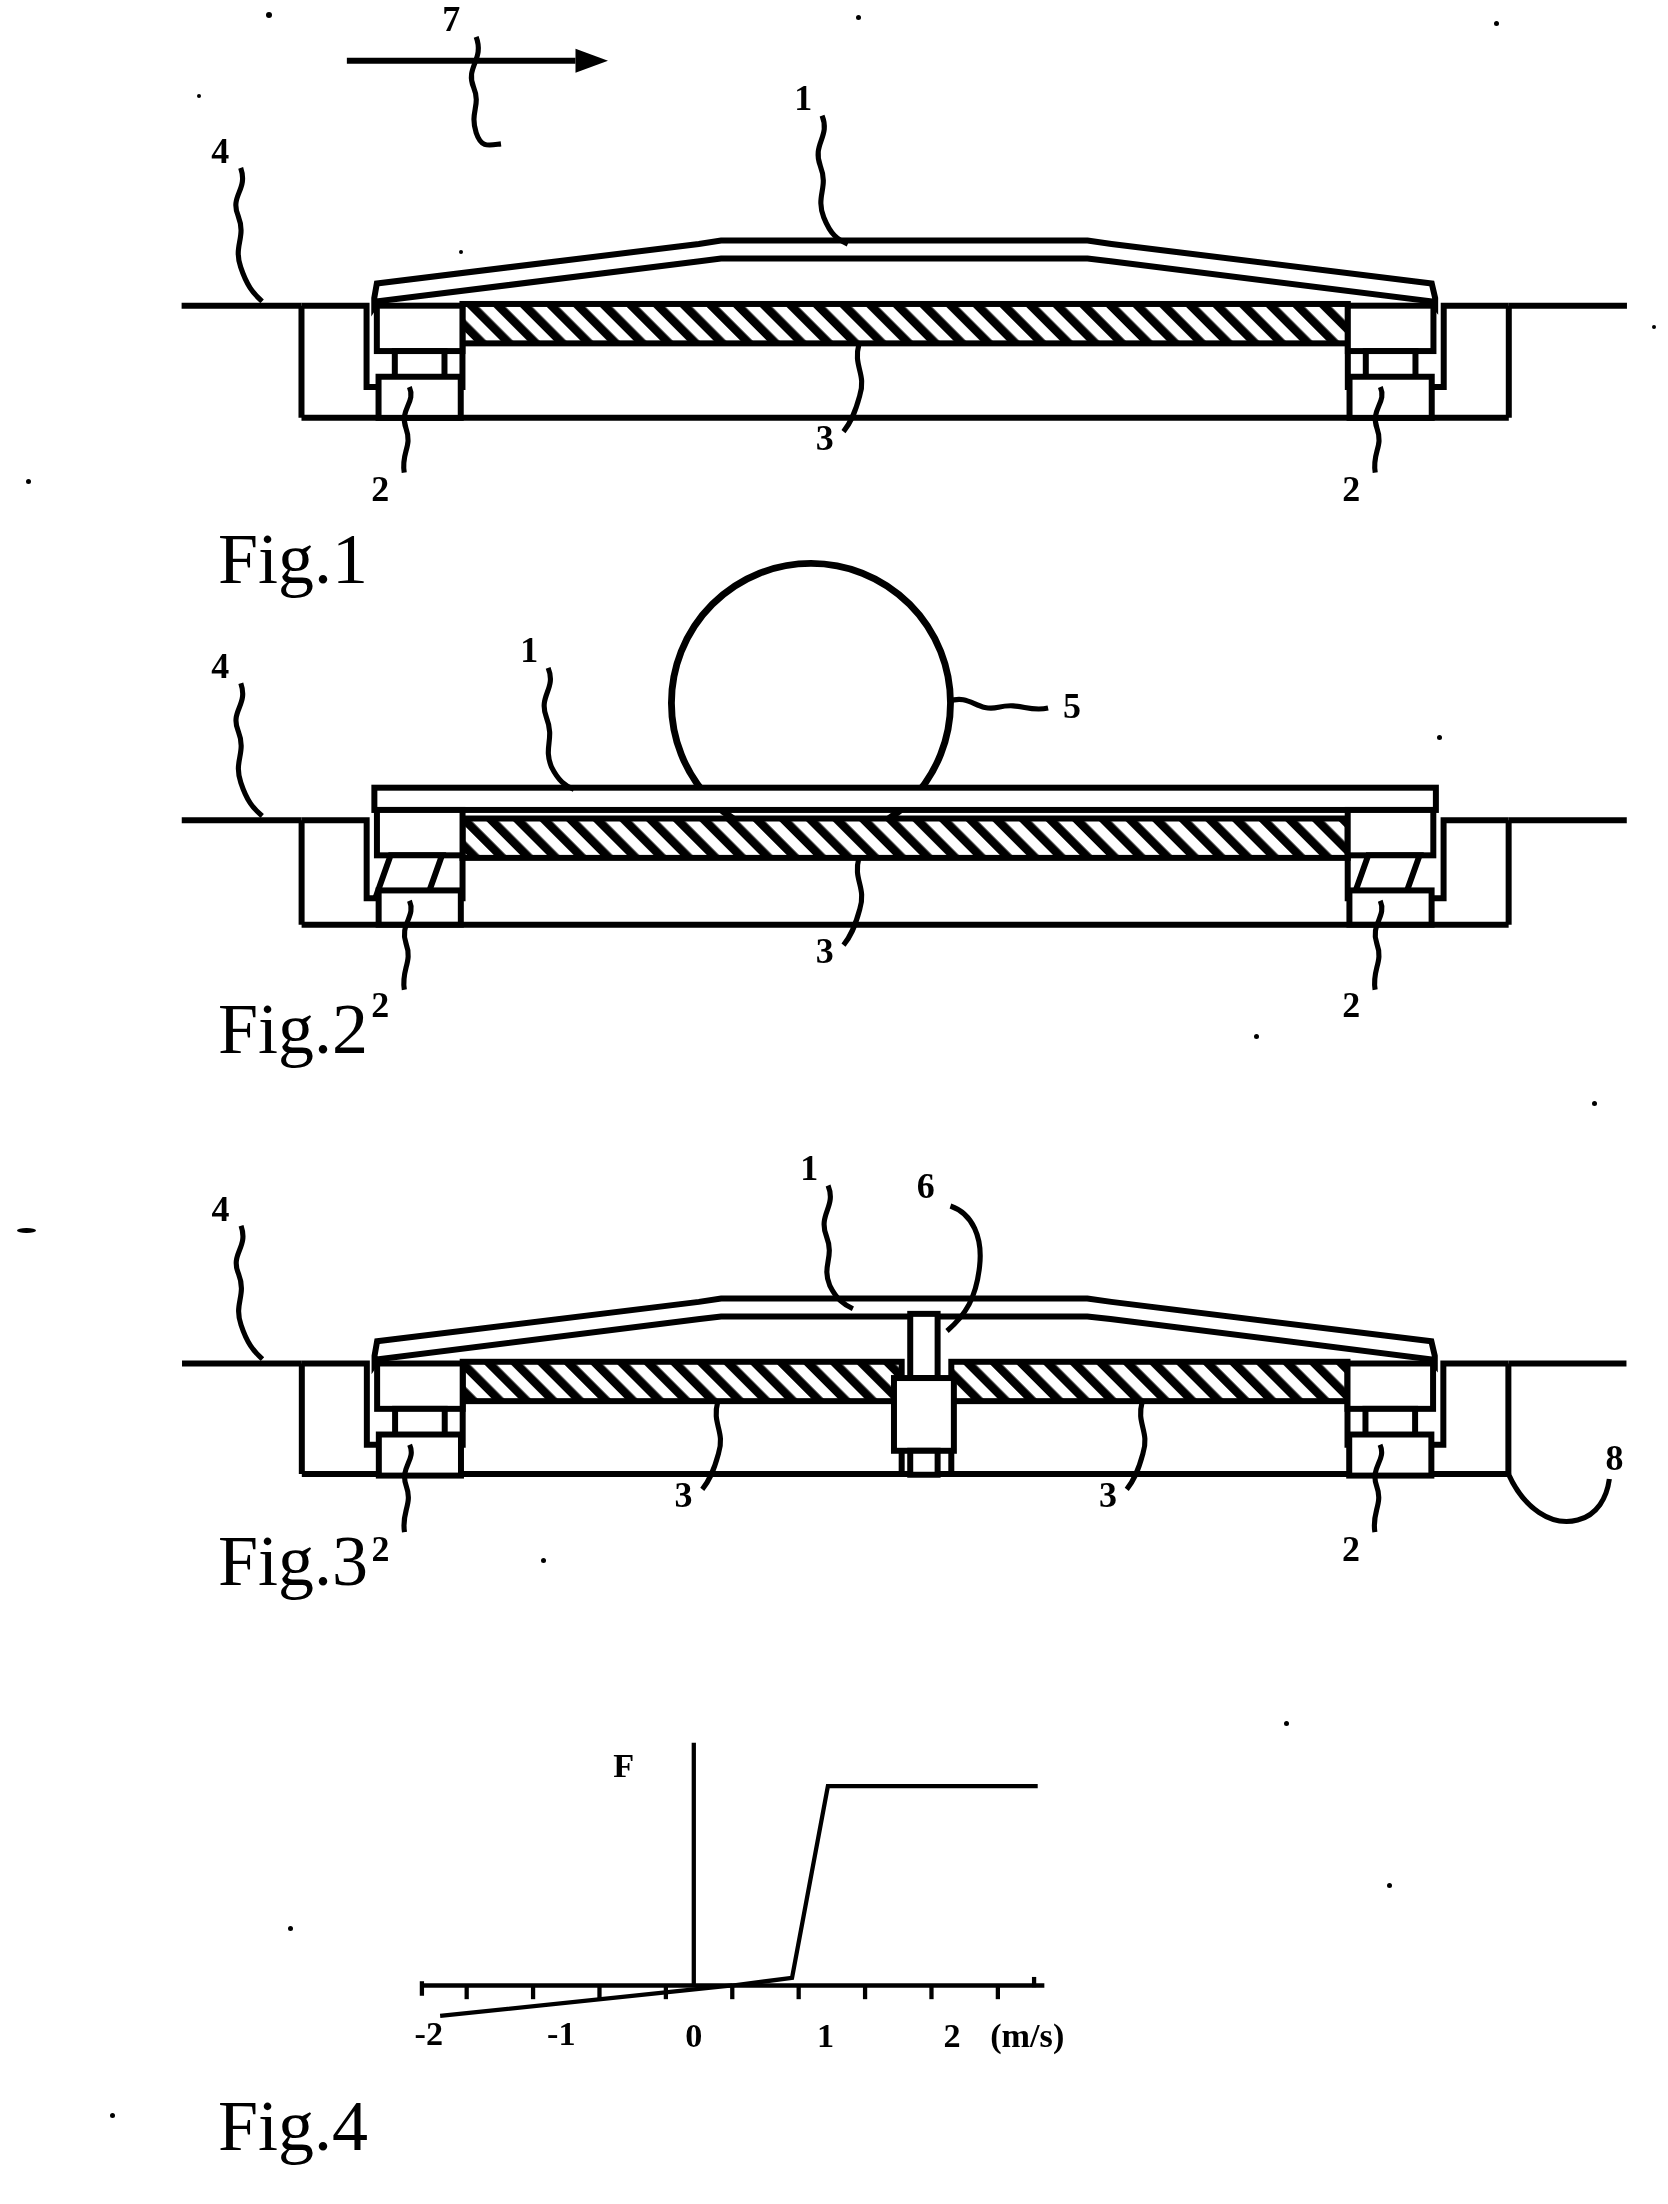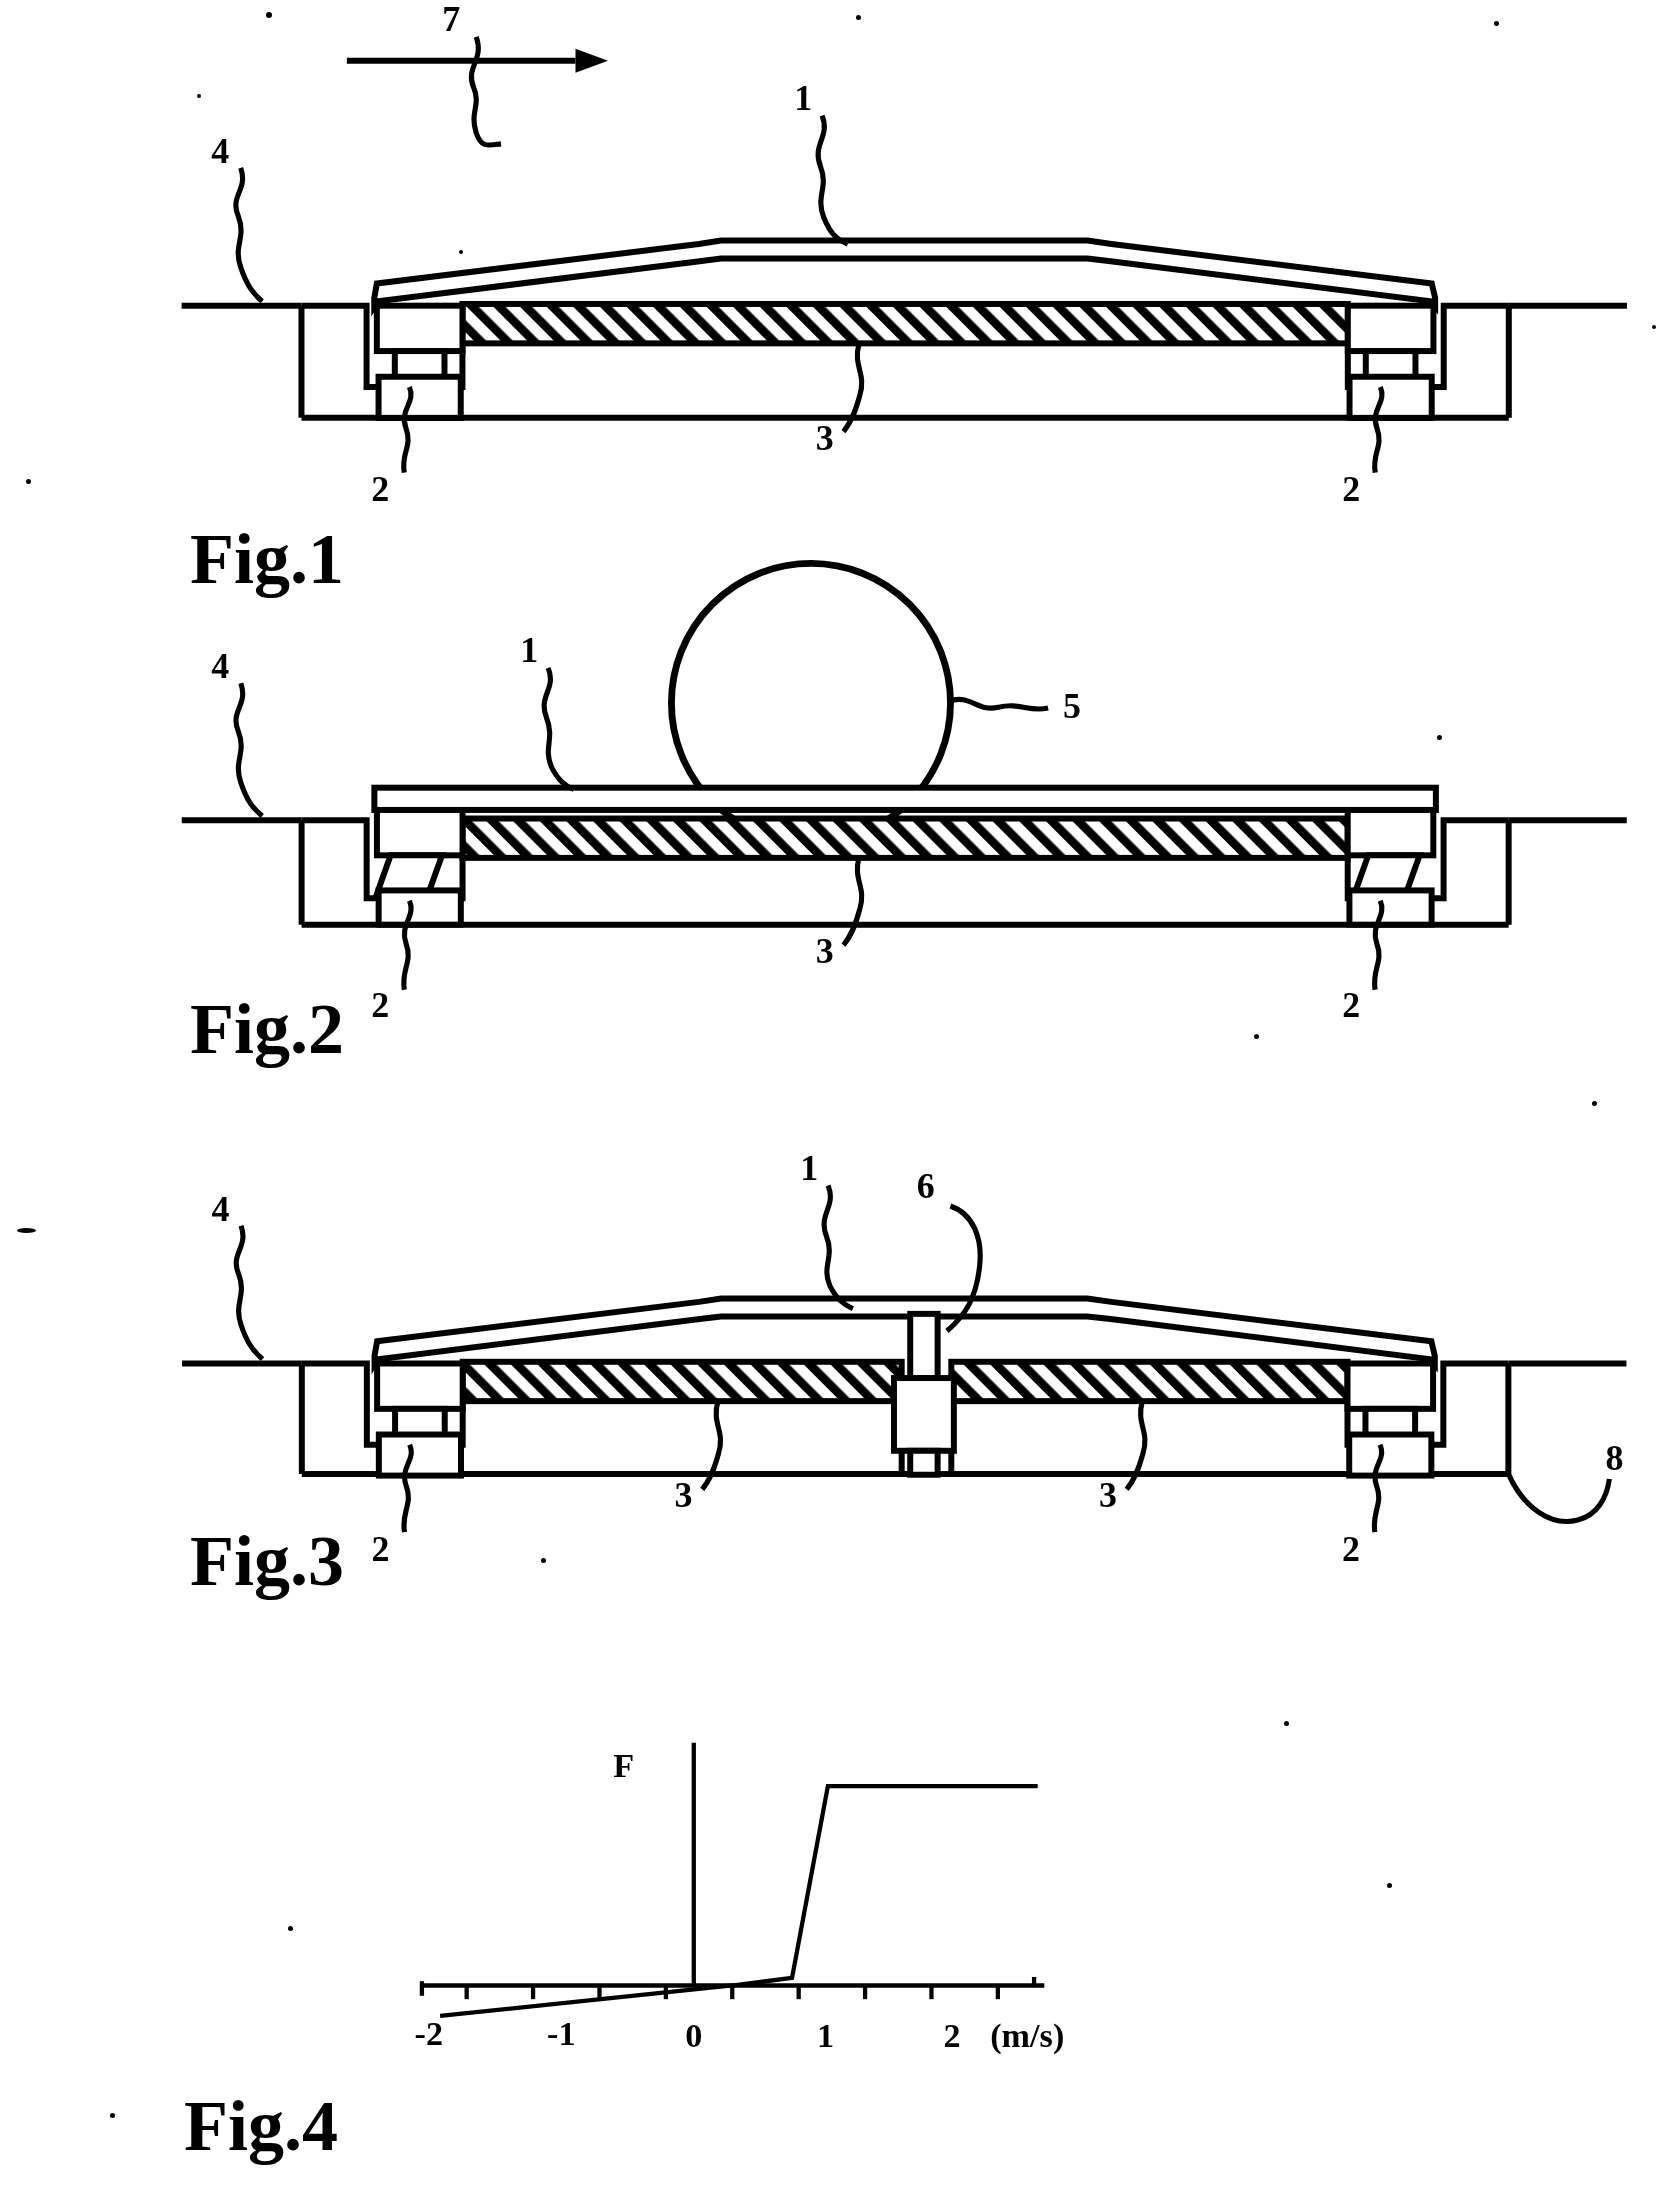--- a/index.html
+++ b/index.html
@@ -18,24 +18,25 @@
     position: absolute;
     left: 0; top: 0;
     width: 1669px;
     height: 2204px;
     background: #ffffff;
   }
   .fig-caption {
     position: absolute;
     font-family: "Liberation Serif", "DejaVu Serif", serif;
     font-size: 72px;
-    font-weight: 700;
+    font-weight: 400;
     color: #000;
     letter-spacing: 0px;
     white-space: nowrap;
+    margin-left: 28px;
   }
   .speck {
     position: absolute;
     background: #000;
     border-radius: 50%;
   }
   svg { display: block; }
   .ln { fill: none; stroke: #000; }
   .refnum {
     font-family: "Liberation Serif", "DejaVu Serif", serif;
@@ -276,16 +277,16 @@
 
     <text class="axlabel" id="lbl-F" x="288" y="56" text-anchor="middle">F</text>
     <text class="axlabel" x="60" y="370" text-anchor="middle">-2</text>
     <text class="axlabel" x="215" y="370" text-anchor="middle">-1</text>
     <text class="axlabel" x="370" y="372" text-anchor="middle">0</text>
     <text class="axlabel" x="524" y="372" text-anchor="middle">1</text>
     <text class="axlabel" x="672" y="372" text-anchor="middle">2</text>
     <text class="axlabel" x="760" y="372" text-anchor="middle">(m/s)</text>
   </svg>
 
-  <div class="fig-caption" style="left:184px; top:2085px;">Fig.4</div>
+  <div class="fig-caption" style="left:190px; top:2085px;">Fig.4</div>
 
 </div>
 
 
 </body></html>

